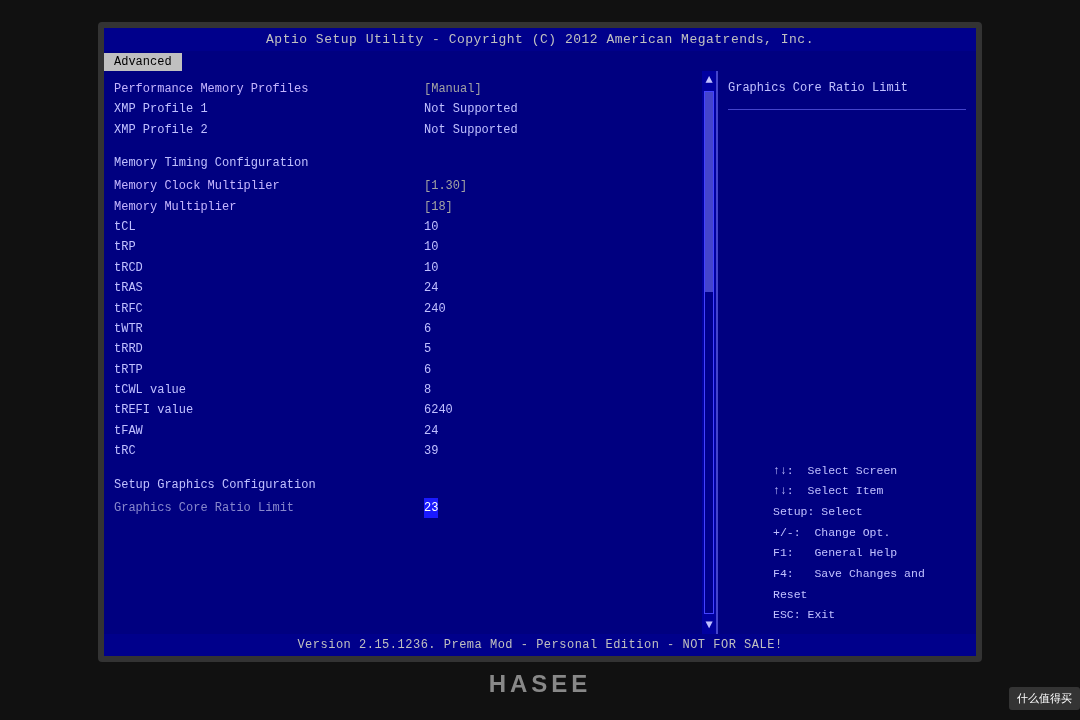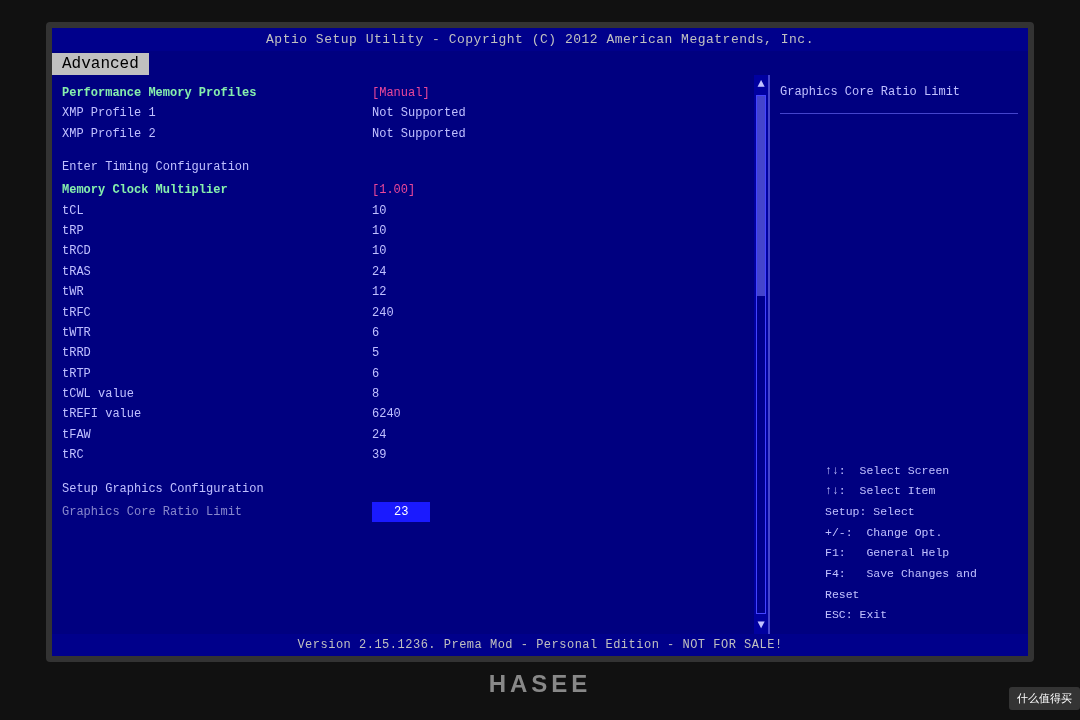--- a/index.html
+++ b/index.html
@@ -8,21 +8,21 @@
       height: 720px;
       background: #111;
       display: flex;
       flex-direction: column;
       align-items: center;
       justify-content: center;
       font-family: 'Courier New', Courier, monospace;
       overflow: hidden;
     }
     .monitor-frame {
-      width: 988px;
+      width: 884px;
       height: 640px;
       background: #000;
       border: 6px solid #333;
       border-radius: 4px;
       display: flex;
       flex-direction: column;
       overflow: hidden;
       position: relative;
     }
     .bios-header {
@@ -36,21 +36,21 @@
     }
     .tab-bar {
       background: #000080;
       padding: 2px 0 0 0;
       display: flex;
     }
     .tab {
       background: #c0c0c0;
       color: #000;
       padding: 2px 10px;
-      font-size: 16px;
+      font-size: 12px;
       font-family: 'Courier New', monospace;
     }
     .bios-body {
       flex: 1;
       background: #000080;
       display: flex;
       overflow: hidden;
     }
     .left-panel {
       flex: 1;
@@ -120,31 +120,30 @@
       display: flex;
       font-size: 12px;
       font-family: 'Courier New', monospace;
       line-height: 1.7;
     }
     .setting-label {
       color: #c0c0ff;
       min-width: 310px;
     }
     .setting-label.active {
-      color: #86efac;
-      font-weight: bold;
+      color: #c4b5fd;
     }
     .setting-label.gray {
       color: #8888cc;
     }
     .setting-value {
       color: #c0c0ff;
     }
     .setting-value.bracket {
-      color: #ec4899;
+      color: #a3a3a3;
     }
     .section-title {
       color: #c0c0ff;
       font-size: 12px;
       font-family: 'Courier New', monospace;
       margin: 6px 0 2px 0;
     }
     .bios-footer {
       background: #00008b;
       color: #c0c0c0;
@@ -169,21 +168,21 @@
       right: 0;
       background: rgba(255,255,255,0.15);
       color: #fff;
       padding: 4px 8px;
       font-size: 11px;
       border-radius: 3px;
     }
     .selected-value {
       background: #1a1aff;
       color: #fff;
-      padding: 0 22px;
+      padding: 0 0;
       display: inline-block;
     }
   </style>
 </head>
 <body>
 
 <div class="monitor-frame">
 
   <div class="bios-header">
     <span>Aptio Setup Utility - Copyright (C) 2012 American Megatrends, Inc.</span>
@@ -207,47 +206,47 @@
         <span class="setting-label">XMP Profile 1</span>
         <span class="setting-value">Not Supported</span>
       </div>
       <div class="setting-row">
         <span class="setting-label">XMP Profile 2</span>
         <span class="setting-value">Not Supported</span>
       </div>
 
       <div style="height:10px;"></div>
 
-      <div class="section-title">Enter Timing Configuration</div>
+      <div class="section-title">Memory Timing Configuration</div>
 
       <div style="height:4px;"></div>
 
       <div class="setting-row">
         <span class="setting-label active">Memory Clock Multiplier</span>
-        <span class="setting-value bracket">[1.00]</span>
+        <span class="setting-value bracket">[1.30]</span>
+      </div>
+      <div class="setting-row">
+        <span class="setting-label active">Memory Multiplier</span>
+        <span class="setting-value bracket">[18]</span>
       </div>
       <div class="setting-row">
         <span class="setting-label">tCL</span>
         <span class="setting-value">10</span>
       </div>
       <div class="setting-row">
         <span class="setting-label">tRP</span>
         <span class="setting-value">10</span>
       </div>
       <div class="setting-row">
         <span class="setting-label">tRCD</span>
         <span class="setting-value">10</span>
       </div>
       <div class="setting-row">
         <span class="setting-label">tRAS</span>
         <span class="setting-value">24</span>
-      </div>
-      <div class="setting-row">
-        <span class="setting-label">tWR</span>
-        <span class="setting-value">12</span>
       </div>
       <div class="setting-row">
         <span class="setting-label">tRFC</span>
         <span class="setting-value">240</span>
       </div>
       <div class="setting-row">
         <span class="setting-label">tWTR</span>
         <span class="setting-value">6</span>
       </div>
       <div class="setting-row">

